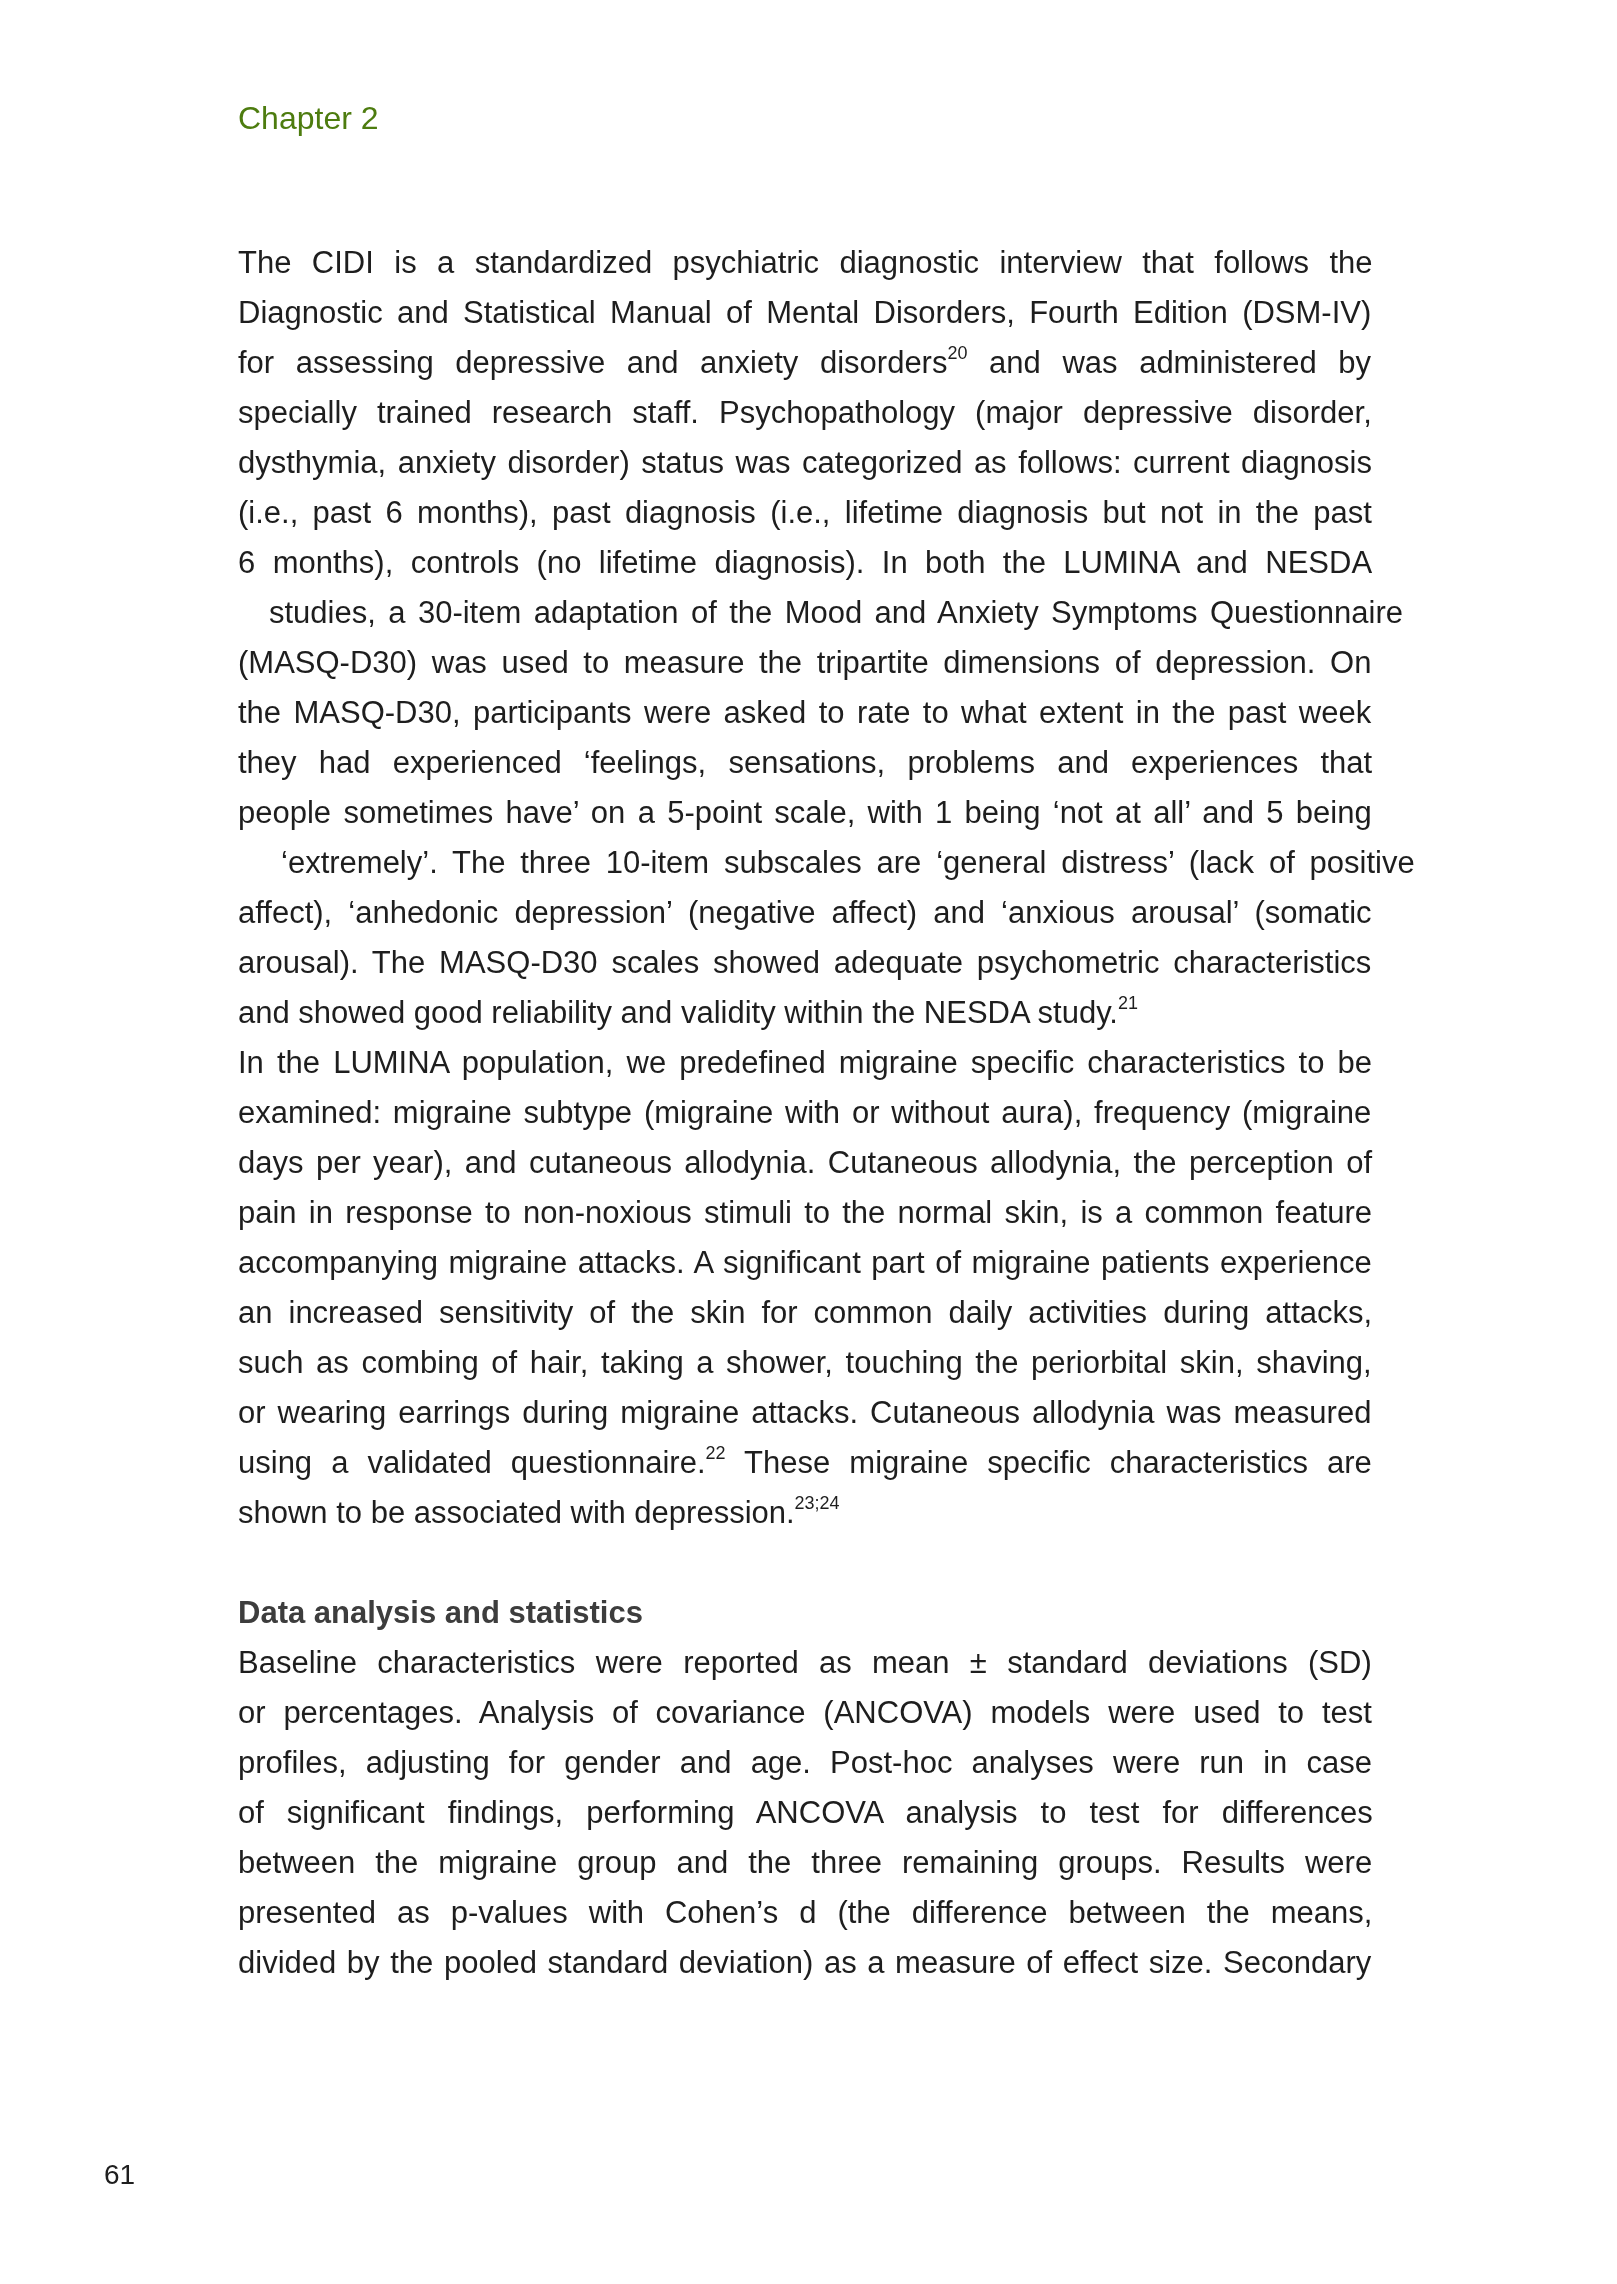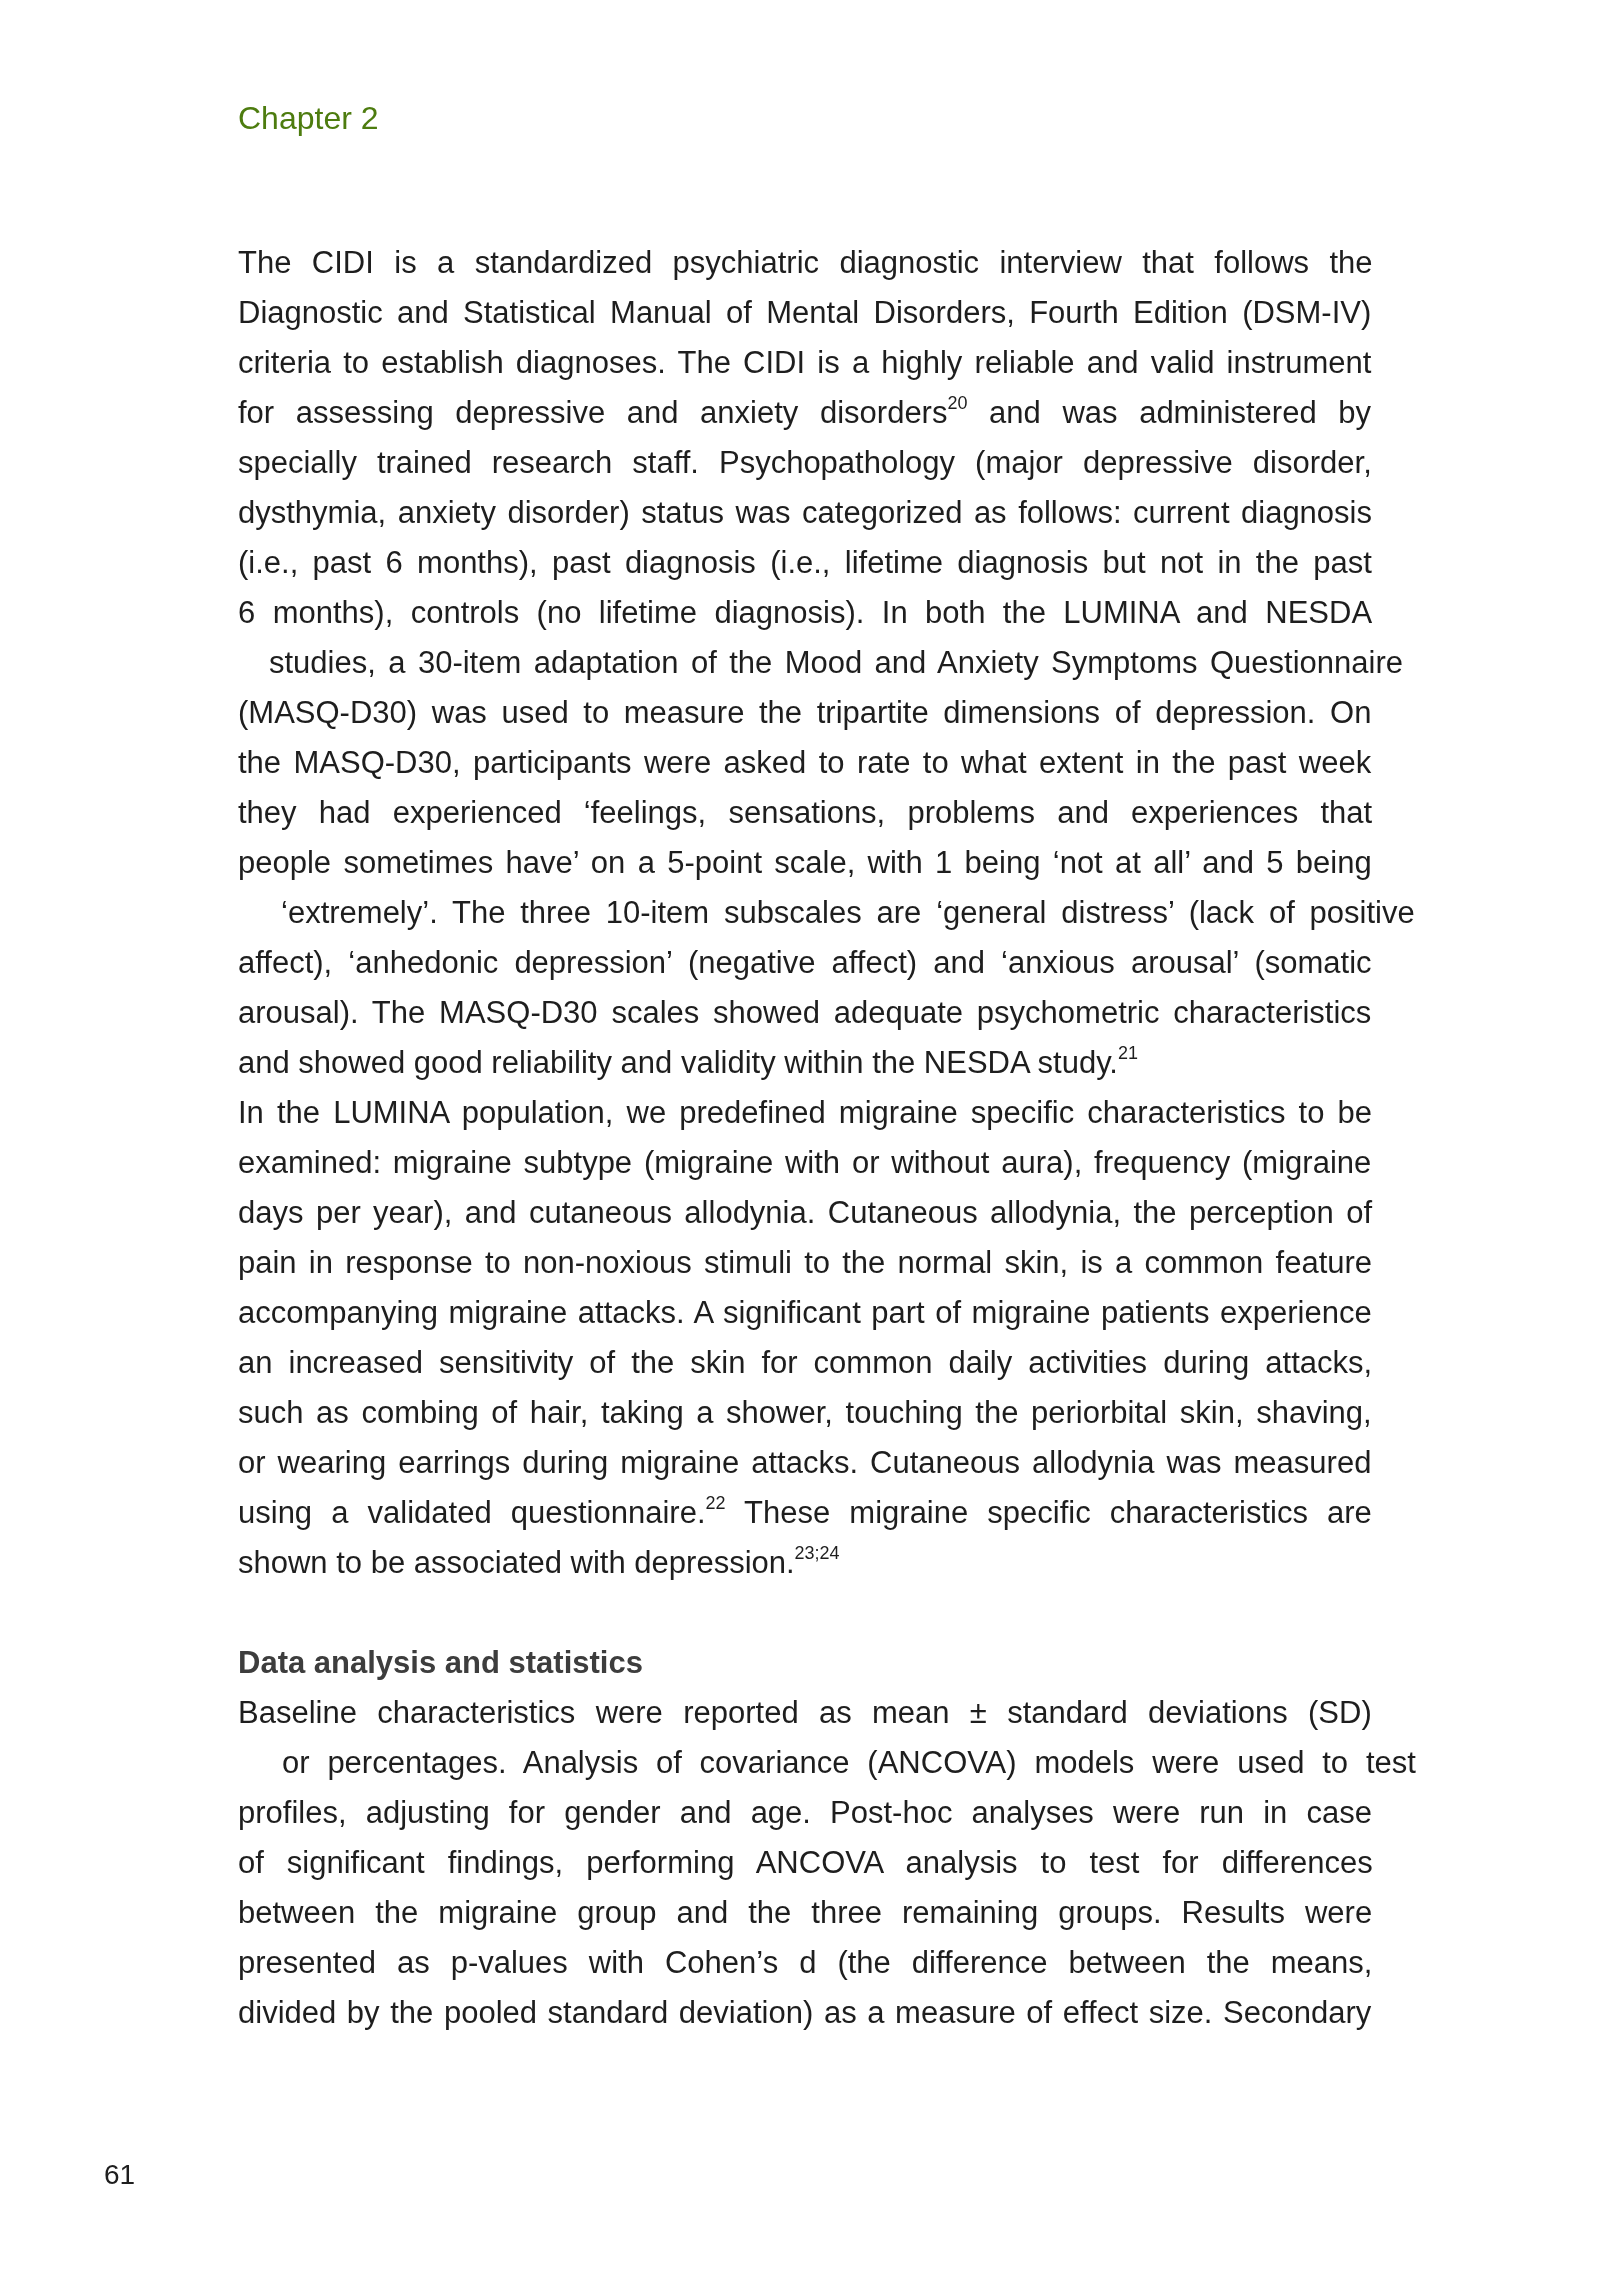--- a/index.html
+++ b/index.html
@@ -15,21 +15,20 @@
   sup { font-size: 0.58em; line-height: 0; vertical-align: 0; position: relative; top: -0.78em; }
 </style>
 </head>
 <body>
 
 <div class="running-head">Chapter 2</div>
 
 <div class="text-block" id="text-block">
     <div class="line"><span class="inner" style="word-spacing: 11.8px;"><span>The CIDI is a standardized psychiatric diagnostic interview that follows the</span></span></div>
     <div class="line"><span class="inner" style="word-spacing: 5.7px;"><span>Diagnostic and Statistical Manual of Mental Disorders, Fourth Edition (DSM-IV)</span></span></div>
-    <div class="line"><span class="inner" style="word-spacing: 3.6px;"><span>criteria to establish diagnoses. The CIDI is a highly reliable and valid instrument</span></span></div>
     <div class="line"><span class="inner" style="word-spacing: 13px;"><span>for assessing depressive and anxiety disorders</span><sup>20</sup><span> and was administered by</span></span></div>
     <div class="line"><span class="inner" style="word-spacing: 11.4px;"><span>specially trained research staff. Psychopathology (major depressive disorder,</span></span></div>
     <div class="line"><span class="inner" style="word-spacing: 2.9px;"><span>dysthymia, anxiety disorder) status was categorized as follows: current diagnosis</span></span></div>
     <div class="line"><span class="inner" style="word-spacing: 5.7px;"><span>(i.e., past 6 months), past diagnosis (i.e., lifetime diagnosis but not in the past</span></span></div>
     <div class="line"><span class="inner" style="word-spacing: 8.8px;"><span>6 months), controls (no lifetime diagnosis). In both the LUMINA and NESDA</span></span></div>
     <div class="line"><span class="inner" style="word-spacing: 3.8px; margin-left: 31px;"><span>studies, a 30-item adaptation of the Mood and Anxiety Symptoms Questionnaire</span></span></div>
     <div class="line"><span class="inner" style="word-spacing: 6px;"><span>(MASQ-D30) was used to measure the tripartite dimensions of depression. On</span></span></div>
     <div class="line"><span class="inner" style="word-spacing: 3.8px;"><span>the MASQ-D30, participants were asked to rate to what extent in the past week</span></span></div>
     <div class="line"><span class="inner" style="word-spacing: 13.6px;"><span>they had experienced ‘feelings, sensations, problems and experiences that</span></span></div>
     <div class="line"><span class="inner" style="word-spacing: 3.7px;"><span>people sometimes have’ on a 5-point scale, with 1 being ‘not at all’ and 5 being</span></span></div>
@@ -43,21 +42,21 @@
     <div class="line"><span class="inner" style="word-spacing: 3.6px;"><span>pain in response to non-noxious stimuli to the normal skin, is a common feature</span></span></div>
     <div class="line"><span class="inner" style="word-spacing: 1.9px;"><span>accompanying migraine attacks. A significant part of migraine patients experience</span></span></div>
     <div class="line"><span class="inner" style="word-spacing: 7.4px;"><span>an increased sensitivity of the skin for common daily activities during attacks,</span></span></div>
     <div class="line"><span class="inner" style="word-spacing: 4px;"><span>such as combing of hair, taking a shower, touching the periorbital skin, shaving,</span></span></div>
     <div class="line"><span class="inner" style="word-spacing: 3.4px;"><span>or wearing earrings during migraine attacks. Cutaneous allodynia was measured</span></span></div>
     <div class="line"><span class="inner" style="word-spacing: 10.5px;"><span>using a validated questionnaire.</span><sup>22</sup><span> These migraine specific characteristics are</span></span></div>
     <div class="line"><span class="inner"><span>shown to be associated with depression.</span><sup>23;24</sup></span></div>
     <div class="line blank"></div>
     <div class="line heading"><span class="inner"><span>Data analysis and statistics</span></span></div>
     <div class="line"><span class="inner" style="word-spacing: 11.7px;"><span>Baseline characteristics were reported as mean ± standard deviations (SD)</span></span></div>
-    <div class="line"><span class="inner" style="word-spacing: 9.2px; margin-left: 44px;"><span>or percentages. Analysis of covariance (ANCOVA) models were used to test</span></span></div>
+    <div class="line"><span class="inner" style="word-spacing: 9.2px;"><span>or percentages. Analysis of covariance (ANCOVA) models were used to test</span></span></div>
     <div class="line"><span class="inner" style="word-spacing: 10.5px;"><span>profiles, adjusting for gender and age. Post-hoc analyses were run in case</span></span></div>
     <div class="line"><span class="inner" style="word-spacing: 14.4px;"><span>of significant findings, performing ANCOVA analysis to test for differences</span></span></div>
     <div class="line"><span class="inner" style="word-spacing: 11.4px;"><span>between the migraine group and the three remaining groups. Results were</span></span></div>
     <div class="line"><span class="inner" style="word-spacing: 12.4px;"><span>presented as p-values with Cohen’s d (the difference between the means,</span></span></div>
     <div class="line"><span class="inner" style="word-spacing: 2px;"><span>divided by the pooled standard deviation) as a measure of effect size. Secondary</span></span></div>
   </div>
 
 <div class="page-number">61</div>
 
 

